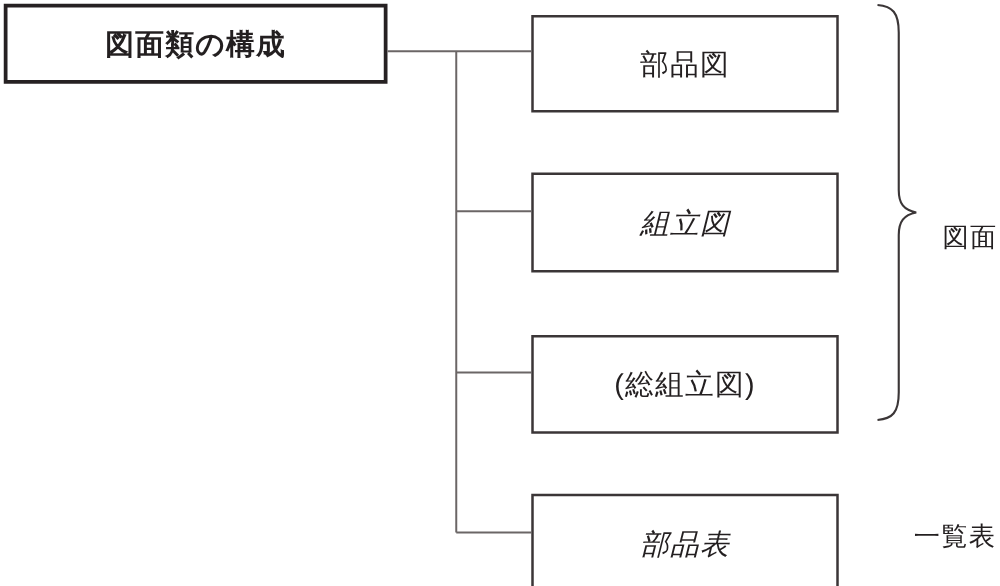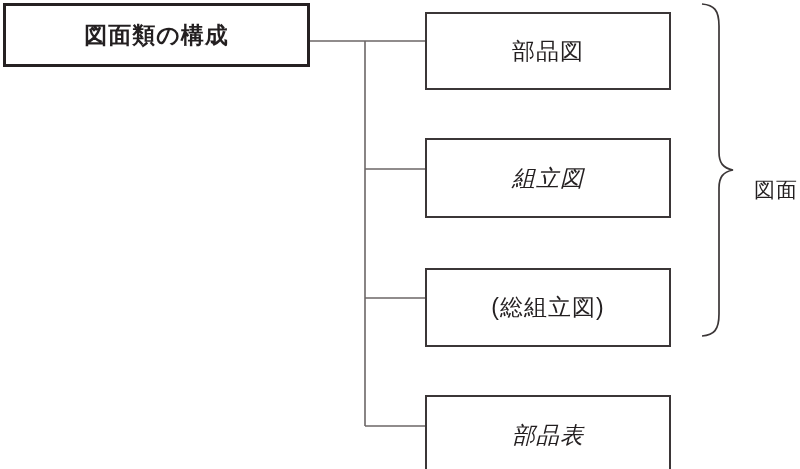--- a/index.html
+++ b/index.html
@@ -103,14 +103,15 @@
   <div class="node child-node n2">
     <span>(総組立図)</span>
   </div>
 
   <div class="node child-node n3">
     <span>部品表</span>
   </div>
 
   <div class="side-label drawings">図面</div>
 
+  <div class="side-label list">一覧表</div>
 
 </div>
 
 </body></html>

